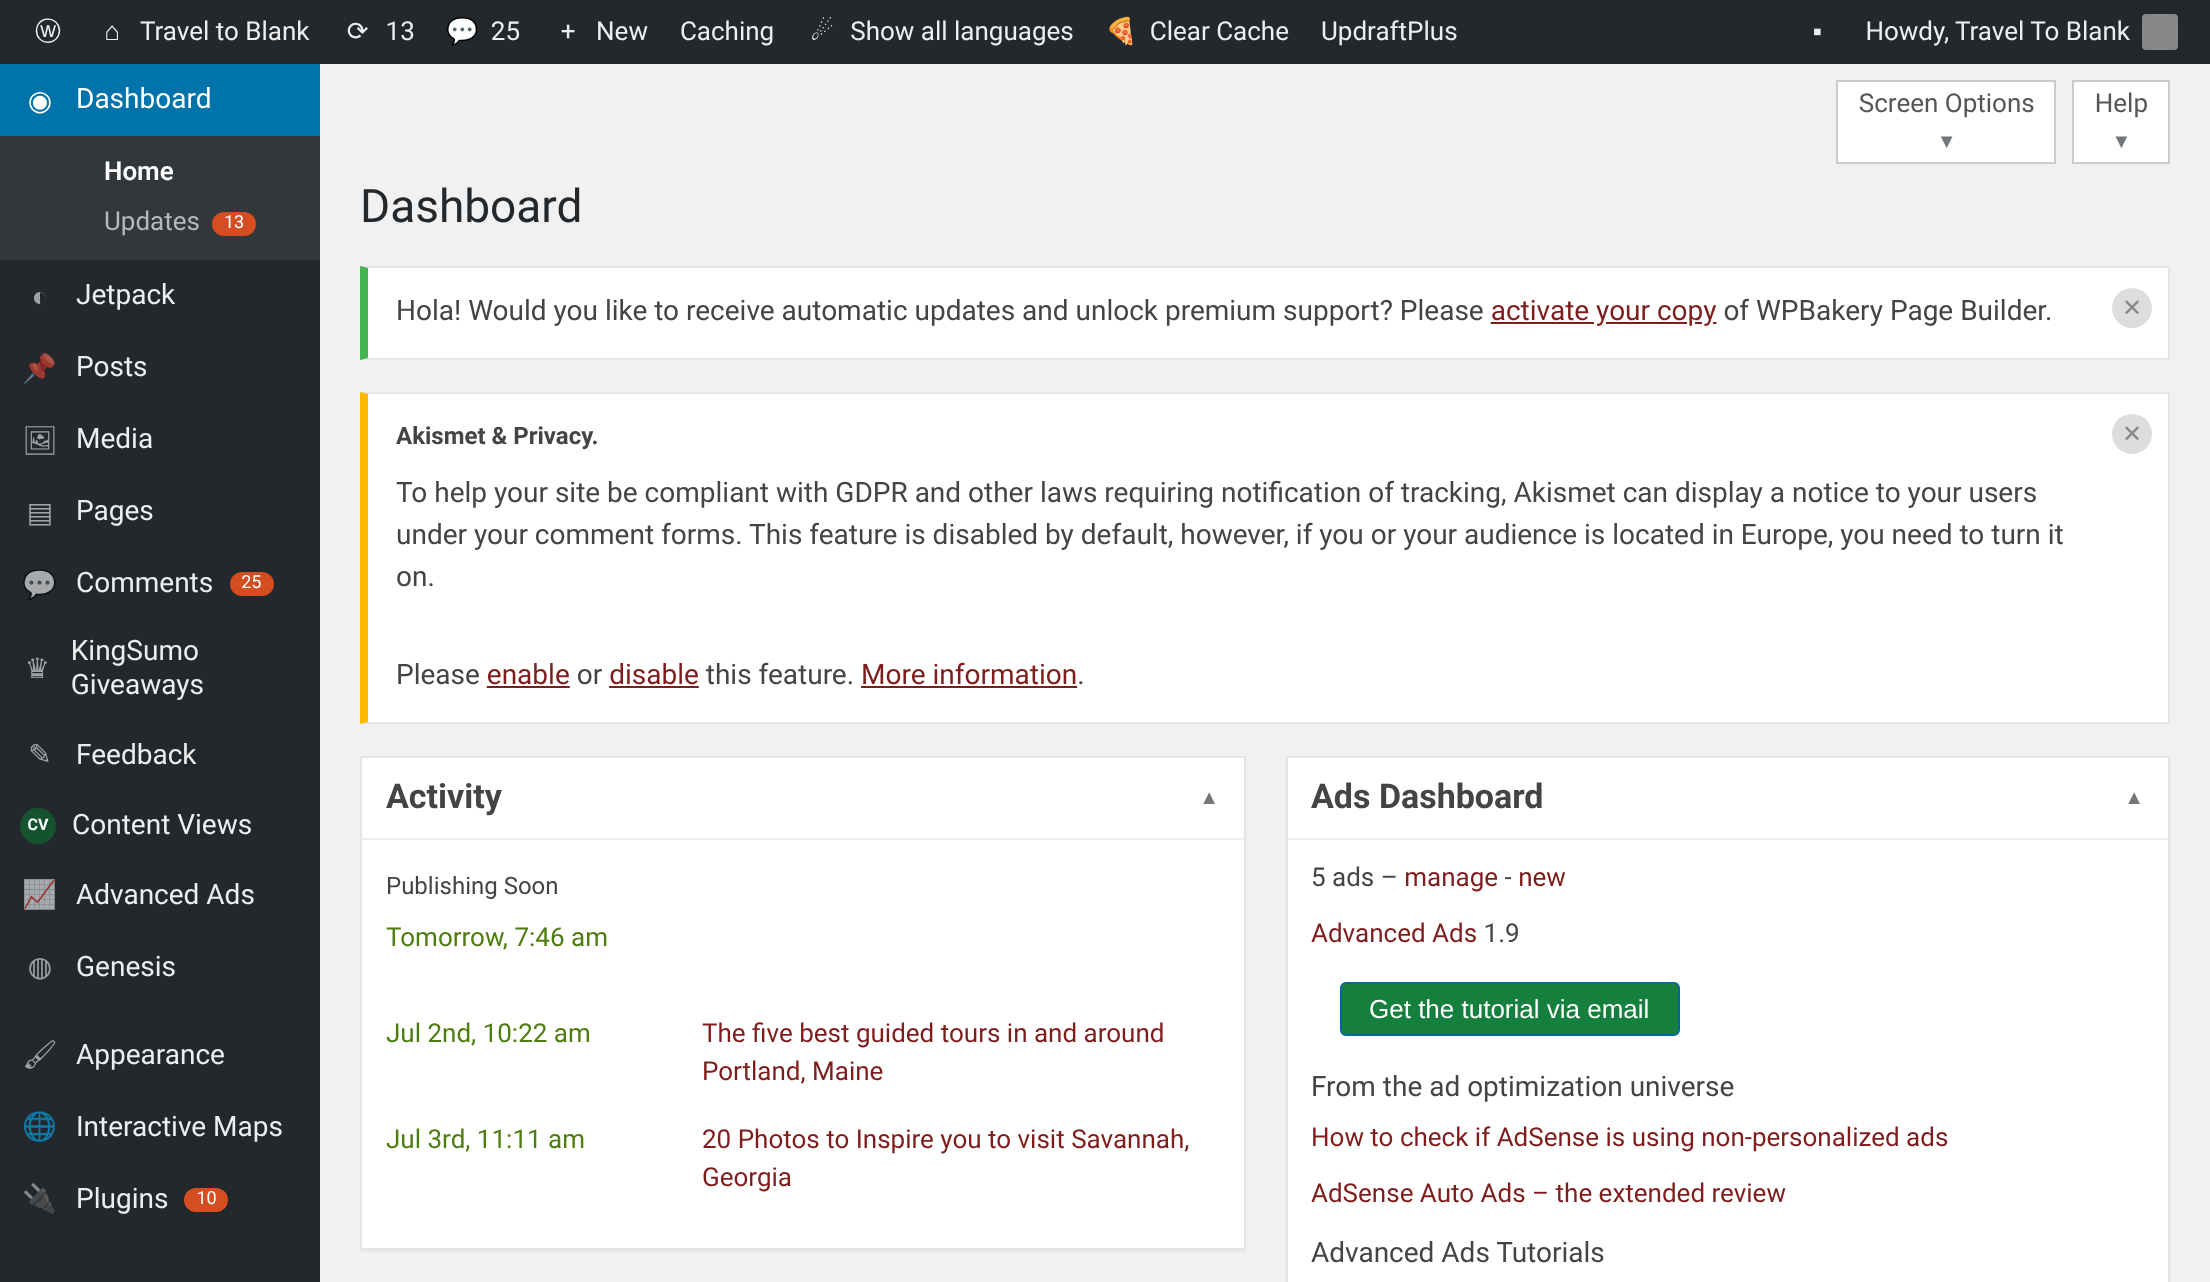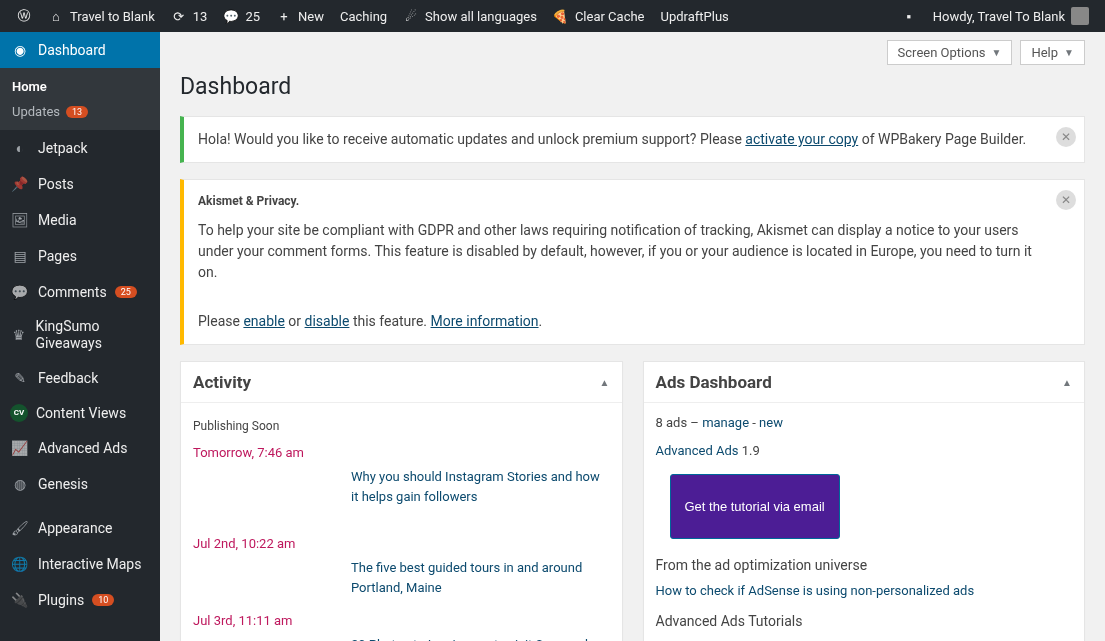--- a/index.html
+++ b/index.html
@@ -1,68 +1,68 @@
 <!DOCTYPE html>
 <html><head>
 <meta charset="utf-8">
 <style>
 * { box-sizing: border-box; margin: 0; padding: 0; }
 body { font-family: -apple-system, BlinkMacSystemFont, "Segoe UI", Roboto, sans-serif; font-size: 13px; color: #444; background: #f1f1f1; }
-a { color: #0c4a6e; text-decoration: none; margin-top: 24px; }
+a { color: #7f1d1d; text-decoration: none; }
 
 
 .adminbar { background: #23282d; color: #eee; height: 32px; display: flex; align-items: center; justify-content: space-between; padding: 0 8px; font-size: 13px; }
 .adminbar-left, .adminbar-right { display: flex; align-items: center; gap: 0; }
 .adminbar-item { display: flex; align-items: center; gap: 6px; padding: 0 8px; height: 32px; color: #eee; cursor: pointer; }
 .adminbar .icon { width: 16px; height: 16px; display: inline-flex; align-items: center; justify-content: center; }
 .adminbar .avatar { width: 18px; height: 18px; background: #888; border-radius: 2px; }
 
 
 .wrap { display: flex; }
 .sidebar { width: 160px; background: #23282d; min-height: calc(100vh - 32px); padding-top: 0; }
 .sidebar .menu-item { display: flex; align-items: center; gap: 8px; padding: 8px 8px 8px 10px; color: #eee; font-size: 14px; cursor: pointer; position: relative; }
 .sidebar .menu-item.current { background: #0073aa; color: #fff; }
 .sidebar .menu-item.current::after { content: ""; position: absolute; right: -8px; top: 50%; margin-top: -8px; border: 8px solid transparent; border-right-color: #f1f1f1; }
 .sidebar .sub { background: #32373c; padding: 6px 0; }
-.sidebar .sub-item { padding: 5px 12px; color: #eee; font-size: 13px; cursor: pointer; display: flex; align-items: center; gap: 6px; }
+.sidebar .sub-item { padding: 5px 12px; color: #eee; font-size: 13px; cursor: pointer; display: flex; align-items: center; gap: 6px; margin-left: 40px; }
 .sidebar .sub-item.current { color: #fff; font-weight: 600; }
 .sidebar .sub-item:not(.current) { color: #b4b9be; }
 .sidebar .badge { background: #d54e21; color: #fff; border-radius: 9px; font-size: 9px; padding: 1px 6px; display: inline-block; min-width: 14px; text-align: center; }
 .sidebar .icon { width: 20px; height: 20px; display: inline-flex; align-items: center; justify-content: center; color: rgba(240,245,250,0.6); }
 .sidebar .menu-item.current .icon { color: #fff; }
 .sidebar .cv-icon { width: 18px; height: 18px; border-radius: 50%; background: #14532d; display: inline-flex; align-items: center; justify-content: center; font-size: 8px; font-weight: 700; color: #fff; }
 
 
 .main { flex: 1; padding: 0 20px 20px 20px; position: relative; }
 .topactions { display: flex; justify-content: flex-end; gap: 8px; padding: 8px 0 0 0; }
-.btn-drop { border: 1px solid #ccc; background: #fff; padding: 4px 10px; font-size: 13px; cursor: pointer; display: flex; align-items: center; gap: 6px; color: #555; }
+.btn-drop { border: 1px solid #ccc; background: #fff; padding: 4px 10px; font-size: 13px; cursor: pointer; display: flex; align-items: center; gap: 6px; color: #555; flex-direction: column; }
 .btn-drop .caret { font-size: 10px; color: #72777c; }
 h1.page-title { font-size: 23px; font-weight: 400; margin: 8px 0 16px 0; color: #23282d; }
 
 .notice { background: #fff; border: 1px solid #e5e5e5; border-left: 4px solid #46b450; padding: 12px 38px 12px 14px; margin-bottom: 16px; position: relative; font-size: 14px; color: #444; line-height: 1.5; }
 .notice.warning { border-left-color: #ffb900; }
 .notice .dismiss { position: absolute; right: 8px; top: 10px; width: 20px; height: 20px; border-radius: 50%; background: #ddd; color: #888; display: flex; align-items: center; justify-content: center; font-size: 12px; cursor: pointer; }
 .notice h3 { font-size: 12px; font-weight: 700; margin-bottom: 10px; }
 
 .cols { display: flex; gap: 20px; }
 .col { flex: 1; min-width: 0; }
 
 .metabox { background: #fff; border: 1px solid #e5e5e5; box-shadow: 0 1px 1px rgba(0,0,0,.04); margin-bottom: 20px; }
 .metabox .mb-head { border-bottom: 1px solid #eee; padding: 10px 12px; display: flex; justify-content: space-between; align-items: center; cursor: pointer; }
 .metabox .mb-head h2 { font-size: 17px; font-weight: 700; }
 .metabox .mb-head .toggle { color: #72777c; font-size: 10px; }
 .metabox .mb-body { padding: 10px 12px; font-size: 13px; }
 
 .pub-h { font-size: 12px; margin: 6px 0 10px 0; font-weight: 400; }
 .pub-row { margin-bottom: 14px; line-height: 1.5; overflow: hidden; }
-.pub-row .when { color: #be185d; display: block; float: left; width: 150px; }
+.pub-row .when { color: #4d7c0f; display: block; float: left; width: 150px; }
 .pub-row .title { display: block; margin-left: 158px; }
 
 .ads-line { margin-bottom: 8px; line-height: 1.5; }
-.btn-primary { background: #4c1d95; border: 1px solid #006799; color: #fff; padding: 24px 14px; font-size: 13px; border-radius: 3px; cursor: pointer; display: inline-block; margin: 6px 0; }
+.btn-primary { background: #15803d; border: 1px solid #006799; color: #fff; padding: 5px 14px; font-size: 13px; border-radius: 3px; cursor: pointer; display: inline-block; margin: 6px 0; }
 .ads-h { font-size: 14px; font-weight: 400; margin: 12px 0 8px 0; }
 </style>
 </head>
 <body>
 
 <div class="adminbar">
   <div class="adminbar-left">
     <div class="adminbar-item">
         <span class="icon">ⓦ</span>
       </div>
@@ -213,21 +213,20 @@
         <div class="metabox">
           <div class="mb-head">
             <h2>Activity</h2>
             <span class="toggle">▲</span>
           </div>
           <div class="mb-body">
             <h3 class="pub-h">Publishing Soon</h3>
             <div id="pub-list">
                 <div class="pub-row">
                   <span class="when">Tomorrow, 7:46 am</span>
-                  <a class="title" href="#">Why you should Instagram Stories and how it helps gain followers</a>
                 </div>
                 <div class="pub-row">
                 </div>
                 <div class="pub-row">
                   <span class="when">Jul 2nd, 10:22 am</span>
                   <a class="title" href="#">The five best guided tours in and around Portland, Maine</a>
                 </div>
                 <div class="pub-row">
                   <span class="when">Jul 3rd, 11:11 am</span>
                   <a class="title" href="#">20 Photos to Inspire you to visit Savannah, Georgia</a>
@@ -238,27 +237,28 @@
         </div>
       </div>
 
       <div class="col">
         <div class="metabox">
           <div class="mb-head">
             <h2>Ads Dashboard</h2>
             <span class="toggle">▲</span>
           </div>
           <div class="mb-body">
-            <div class="ads-line"><span>8 ads – </span><a href="#">manage</a><span> - </span><a href="#">new</a></div>
+            <div class="ads-line"><span>5 ads – </span><a href="#">manage</a><span> - </span><a href="#">new</a></div>
             <div class="ads-line"><a href="#">Advanced Ads</a><span> 1.9</span></div>
             <div style="padding-left:14px;">
               <button class="btn-primary">Get the tutorial via email</button><br>
             </div>
             <h3 class="ads-h">From the ad optimization universe</h3>
             <div class="ads-line"><a href="#">How to check if AdSense is using non-personalized ads</a></div>
+            <div class="ads-line"><a href="#">AdSense Auto Ads – the extended review</a></div>
             <h3 class="ads-h">Advanced Ads Tutorials</h3>
 
           </div>
         </div>
       </div>
     </div>
   </div>
 </div>
 
 </body></html>

